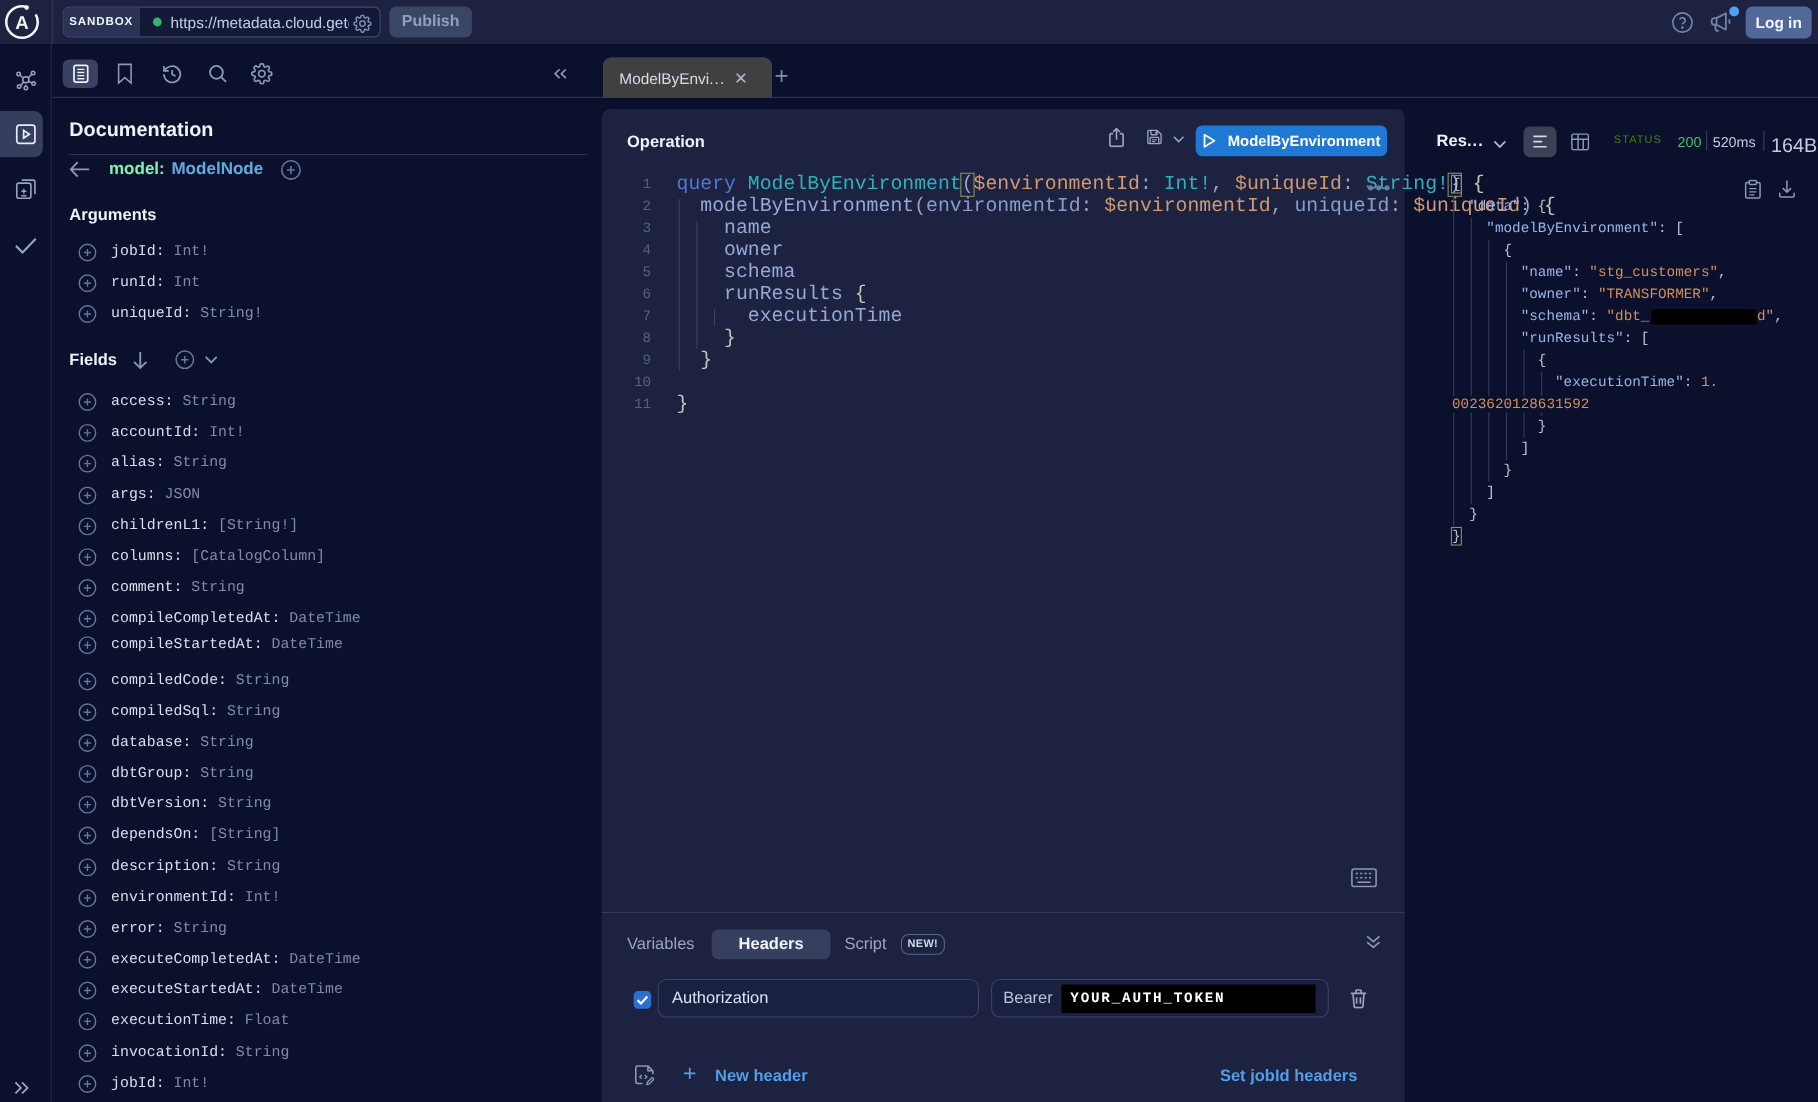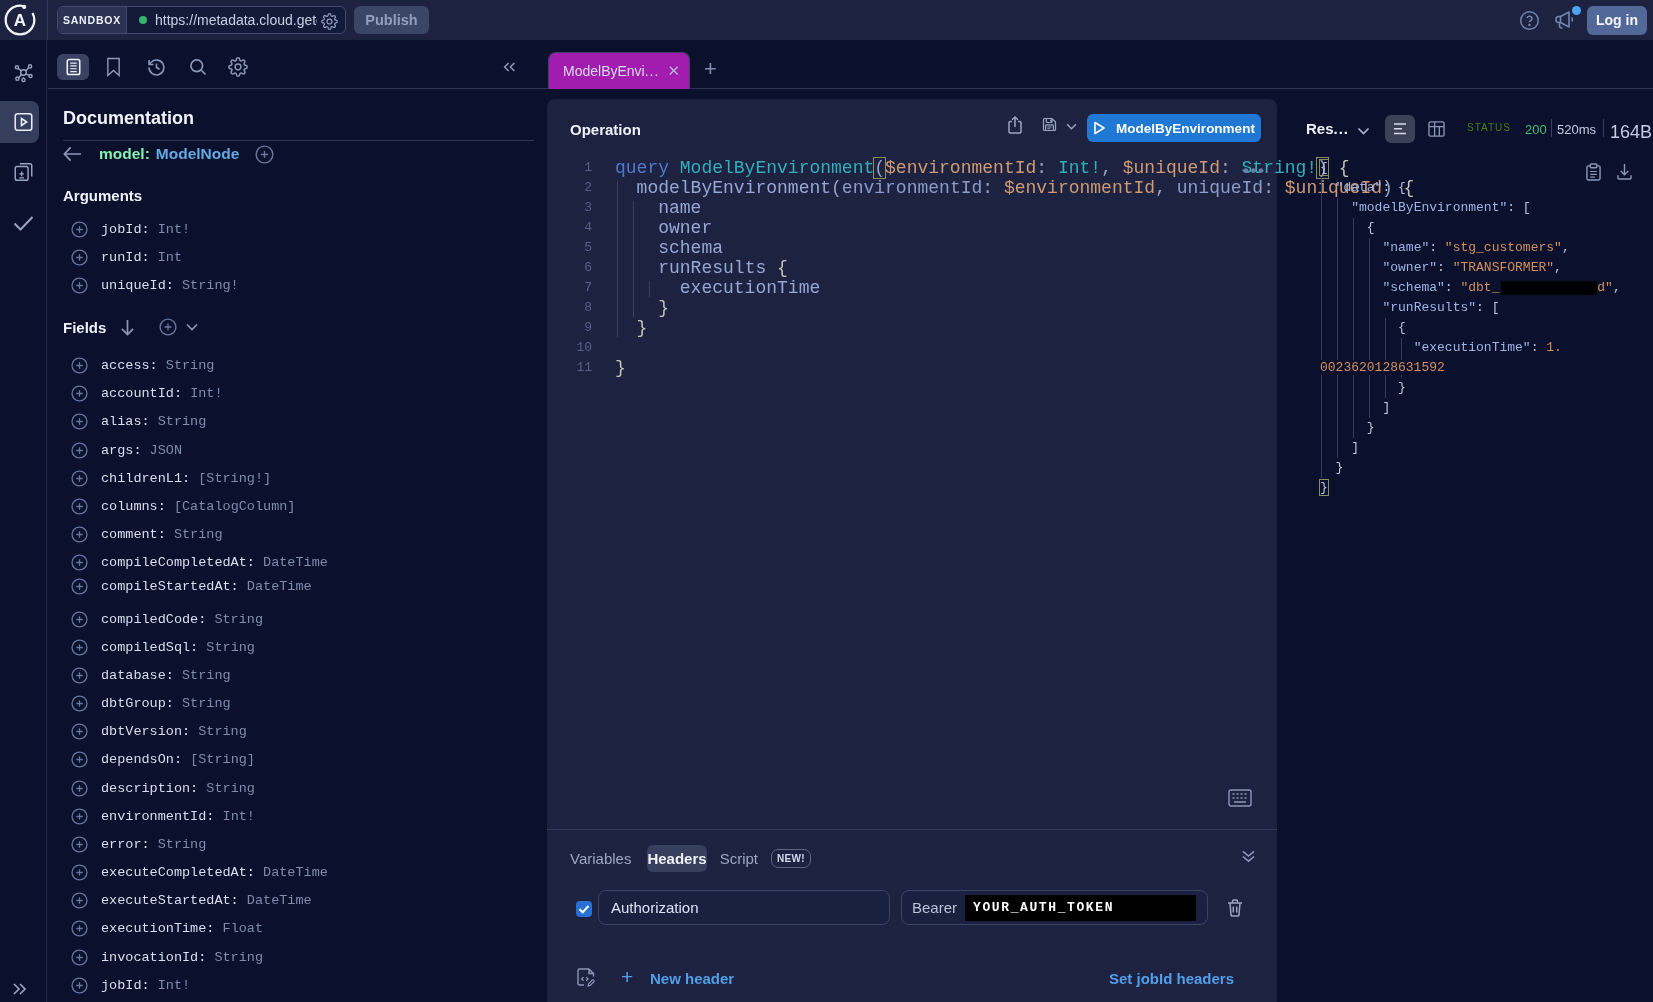--- a/index.html
+++ b/index.html
@@ -25,21 +25,21 @@
   
   .rail { position:absolute; left:0; top:40px; width:47px; height:962px; background:#0b112d; border-right:1px solid #232a4c; }
   .rail-active { position:absolute; left:0; top:61px; width:39px; height:42px; background:#363e5e; border-radius:0 8px 8px 0; }
   .ric { position:absolute; left:0; width:47px; display:flex; justify-content:center; }
 
   
   .docbar-active { position:absolute; left:57px; top:54px; width:32px; height:26px; background:#3a4263; border-radius:6px; }
   .tabline { position:absolute; left:48px; top:88px; width:1605px; height:1px; background:#2c3454; }
 
   
-  .tab { position:absolute; left:548px; top:52px; width:142px; height:37px; background:#a21caf; border:1px solid #3a4366; border-bottom:none; border-radius:8px 8px 0 0; display:flex; align-items:center; color:#d7dcea; font-size:14px; padding-left:14px; }
+  .tab { position:absolute; left:548px; top:52px; width:154px; height:37px; background:#404040; border:1px solid #3a4366; border-bottom:none; border-radius:8px 8px 0 0; display:flex; align-items:center; color:#d7dcea; font-size:14px; padding-left:14px; }
   .tab .x { margin-left:8px; color:#aeb9d2; font-size:15px; }
   .plus { position:absolute; left:704px; top:56px; color:#7e8cb0; font-size:22px; font-weight:300; }
 
   
   .doc { position:absolute; left:48px; top:92px; width:500px; height:910px; color:#e8ecf6; }
   .doc h1 { position:absolute; left:15px; top:16px; font-size:18px; font-weight:bold; color:#f0f3fa; }
   .doc .hr { position:absolute; left:15px; top:48px; width:471px; height:1px; background:#2c3454; }
   .docrow { position:absolute; left:15px; top:60px; display:flex; align-items:center; }
   .fieldrow { position:absolute; left:23px; font-size:13.5px; display:flex; align-items:center; height:20px; }
   .fieldrow .fname { color:#d9dfee; margin-left:13px; }
@@ -49,21 +49,21 @@
   
   .midcard { position:absolute; left:547px; top:99px; width:730px; height:903px; background:#1c2240; border-radius:8px 8px 0 0; }
   .opheader { position:absolute; left:23px; top:22px; font-size:15px; font-weight:bold; color:#eef2fa; }
   .runbtn { position:absolute; left:540px; top:15px; width:174px; height:28px; background:#1f78d4; border-radius:6px; color:#fff; font-weight:bold; font-size:13.5px; display:flex; align-items:center; justify-content:center; }
   .codeline { position:absolute; left:0; width:700px; height:20px; font-family:"Liberation Mono",monospace; font-size:18px; line-height:20px; white-space:pre; }
   .lnum { position:absolute; width:45px; text-align:right; color:#556088; font-family:"Liberation Mono",monospace; font-size:13px; line-height:20px; }
   .mid-div { position:absolute; left:0; top:730px; width:730px; height:1px; background:#323a5e; }
 
   
   .btabs { position:absolute; left:23px; top:746px; display:flex; align-items:center; font-size:15px; }
-  .btab-pill { background:#373f5f; border-radius:6px; padding:5px 0; color:#f0f3fa; font-weight:bold; }
+  .btab-pill { background:#373f5f; border-radius:6px; padding:5px 24px; color:#f0f3fa; font-weight:bold; }
   .newbadge { border:1px solid #5a6584; border-radius:7px; font-size:10px; font-weight:bold; color:#d3daea; letter-spacing:0.3px; padding:3px 5px; }
 
   .hinput { position:absolute; height:35px; border:1px solid #3a4368; border-radius:8px; background:#1a2040; display:flex; align-items:center; font-size:15px; color:#dde3f2; }
   .blacktoken { background:#000; color:#fff; font-family:"Liberation Mono",monospace; font-weight:bold; font-size:13px; letter-spacing:1.6px; padding:5px 8px; }
   .bluelink { color:#529fe8; font-weight:bold; font-size:15px; }
 
   
   .resp { position:absolute; left:1277px; top:92px; width:352px; height:910px; }
   .rline { position:absolute; left:43px; font-family:"Liberation Mono",monospace; font-size:13px; line-height:20px; white-space:pre; z-index:2; }
   .jkey { color:#9db4e6; }

